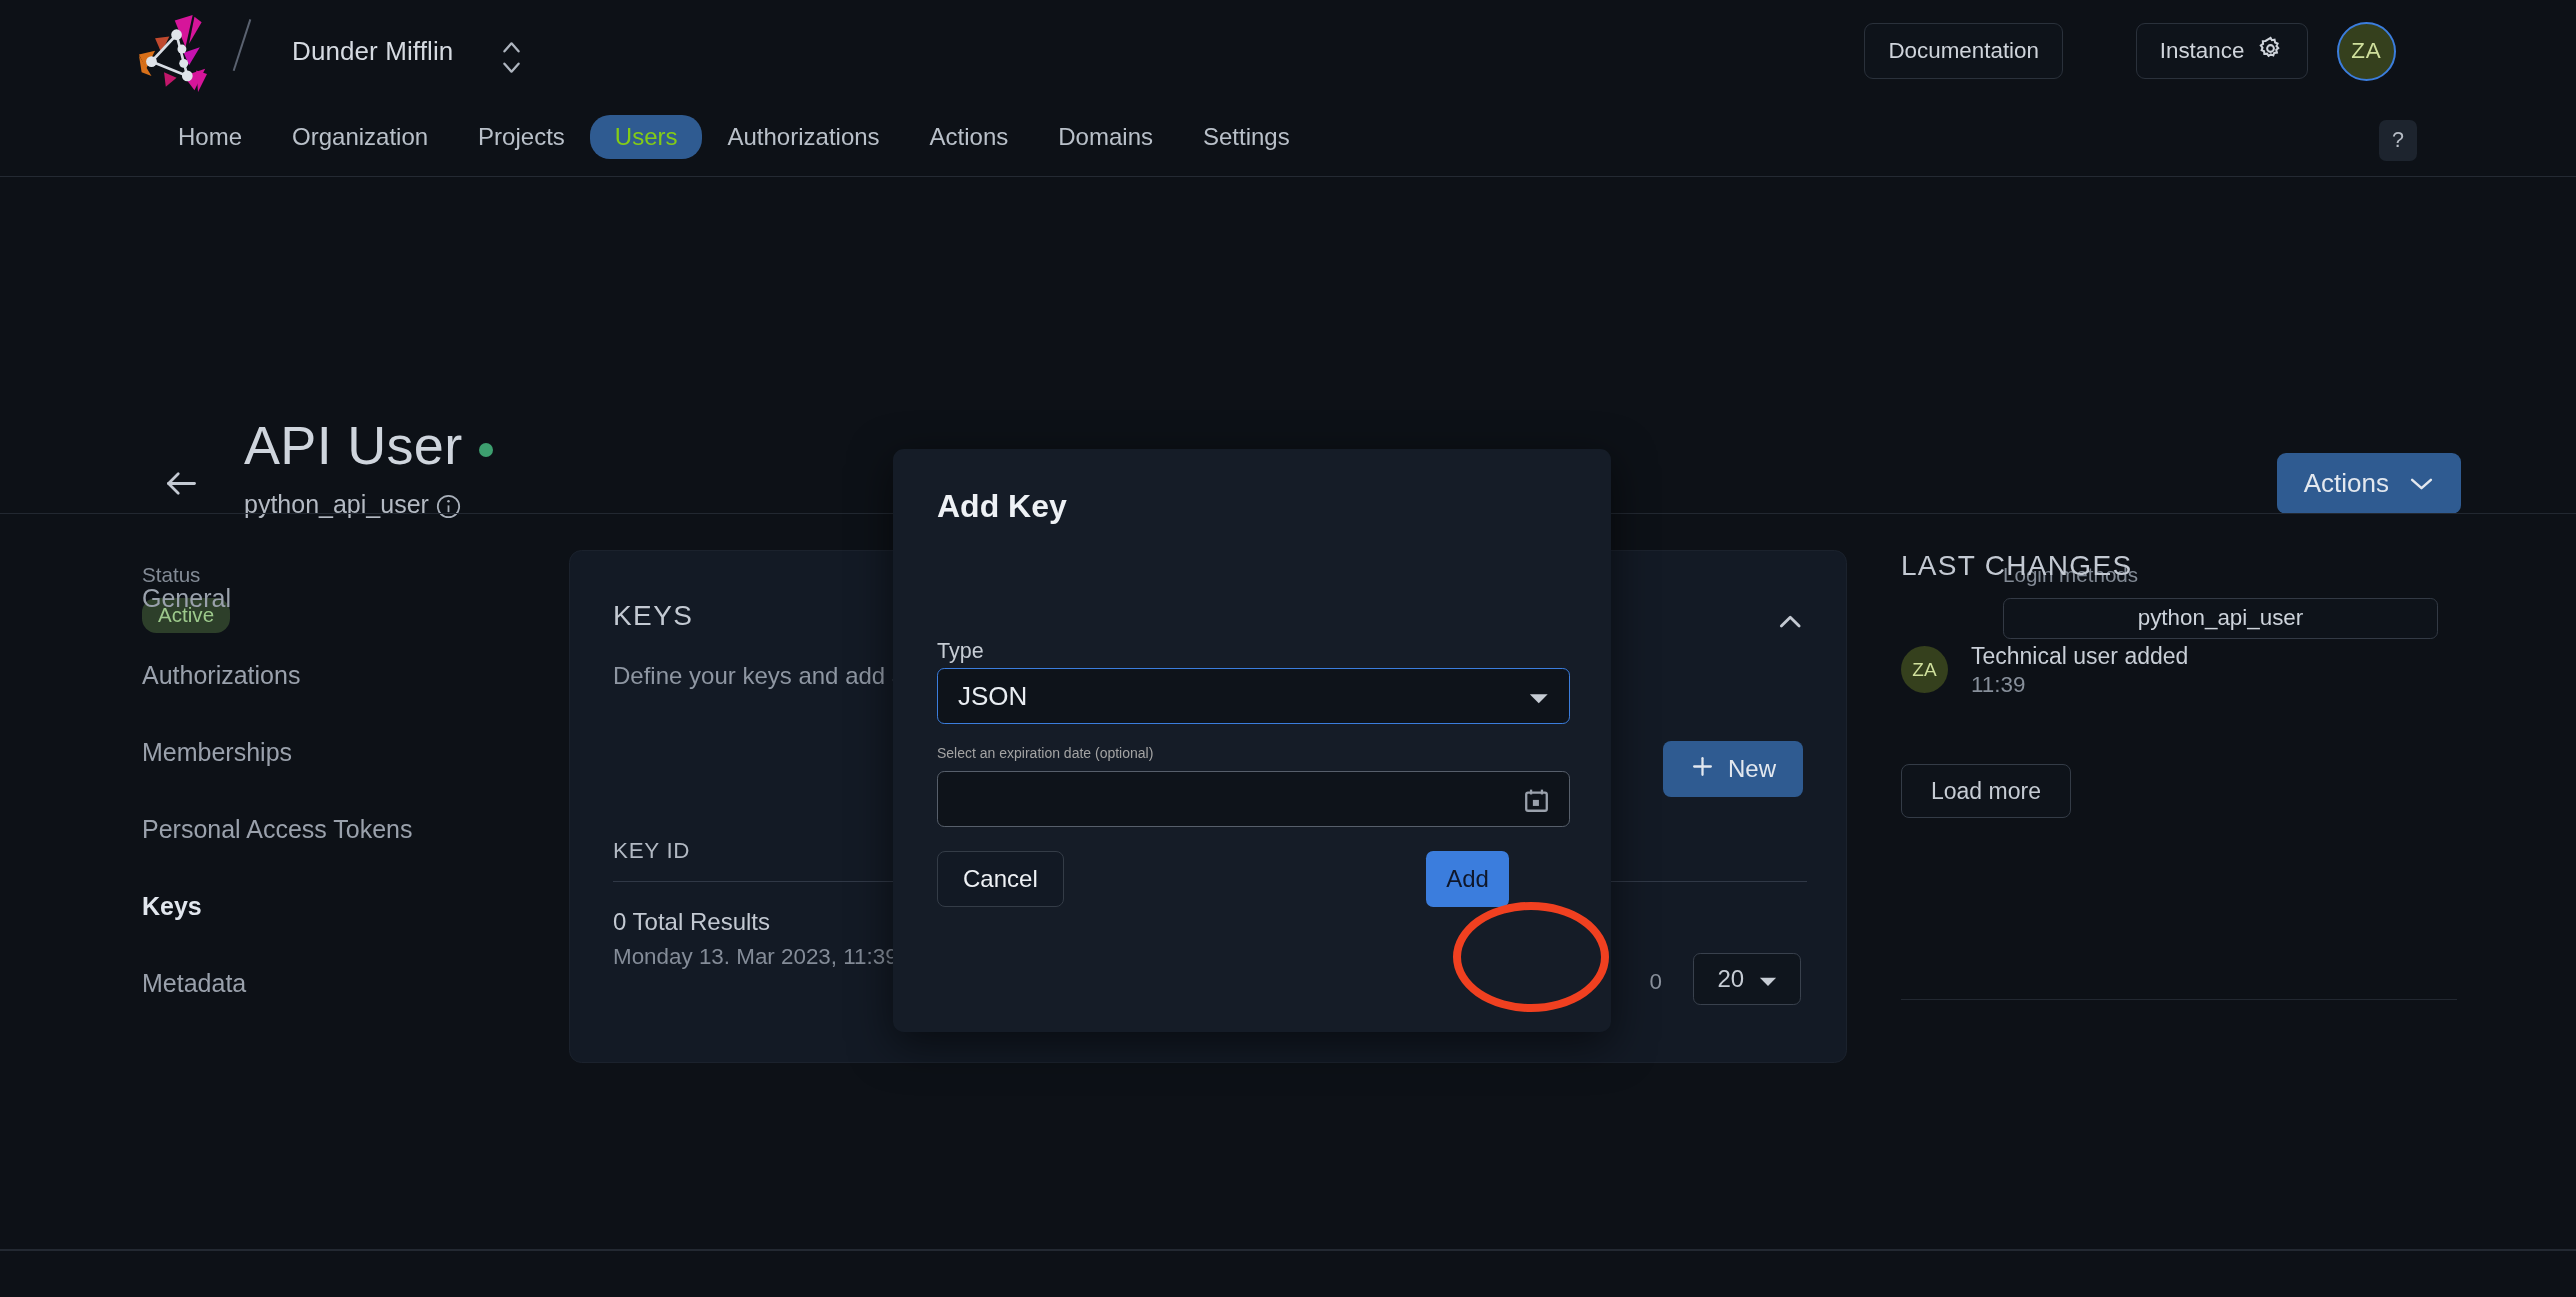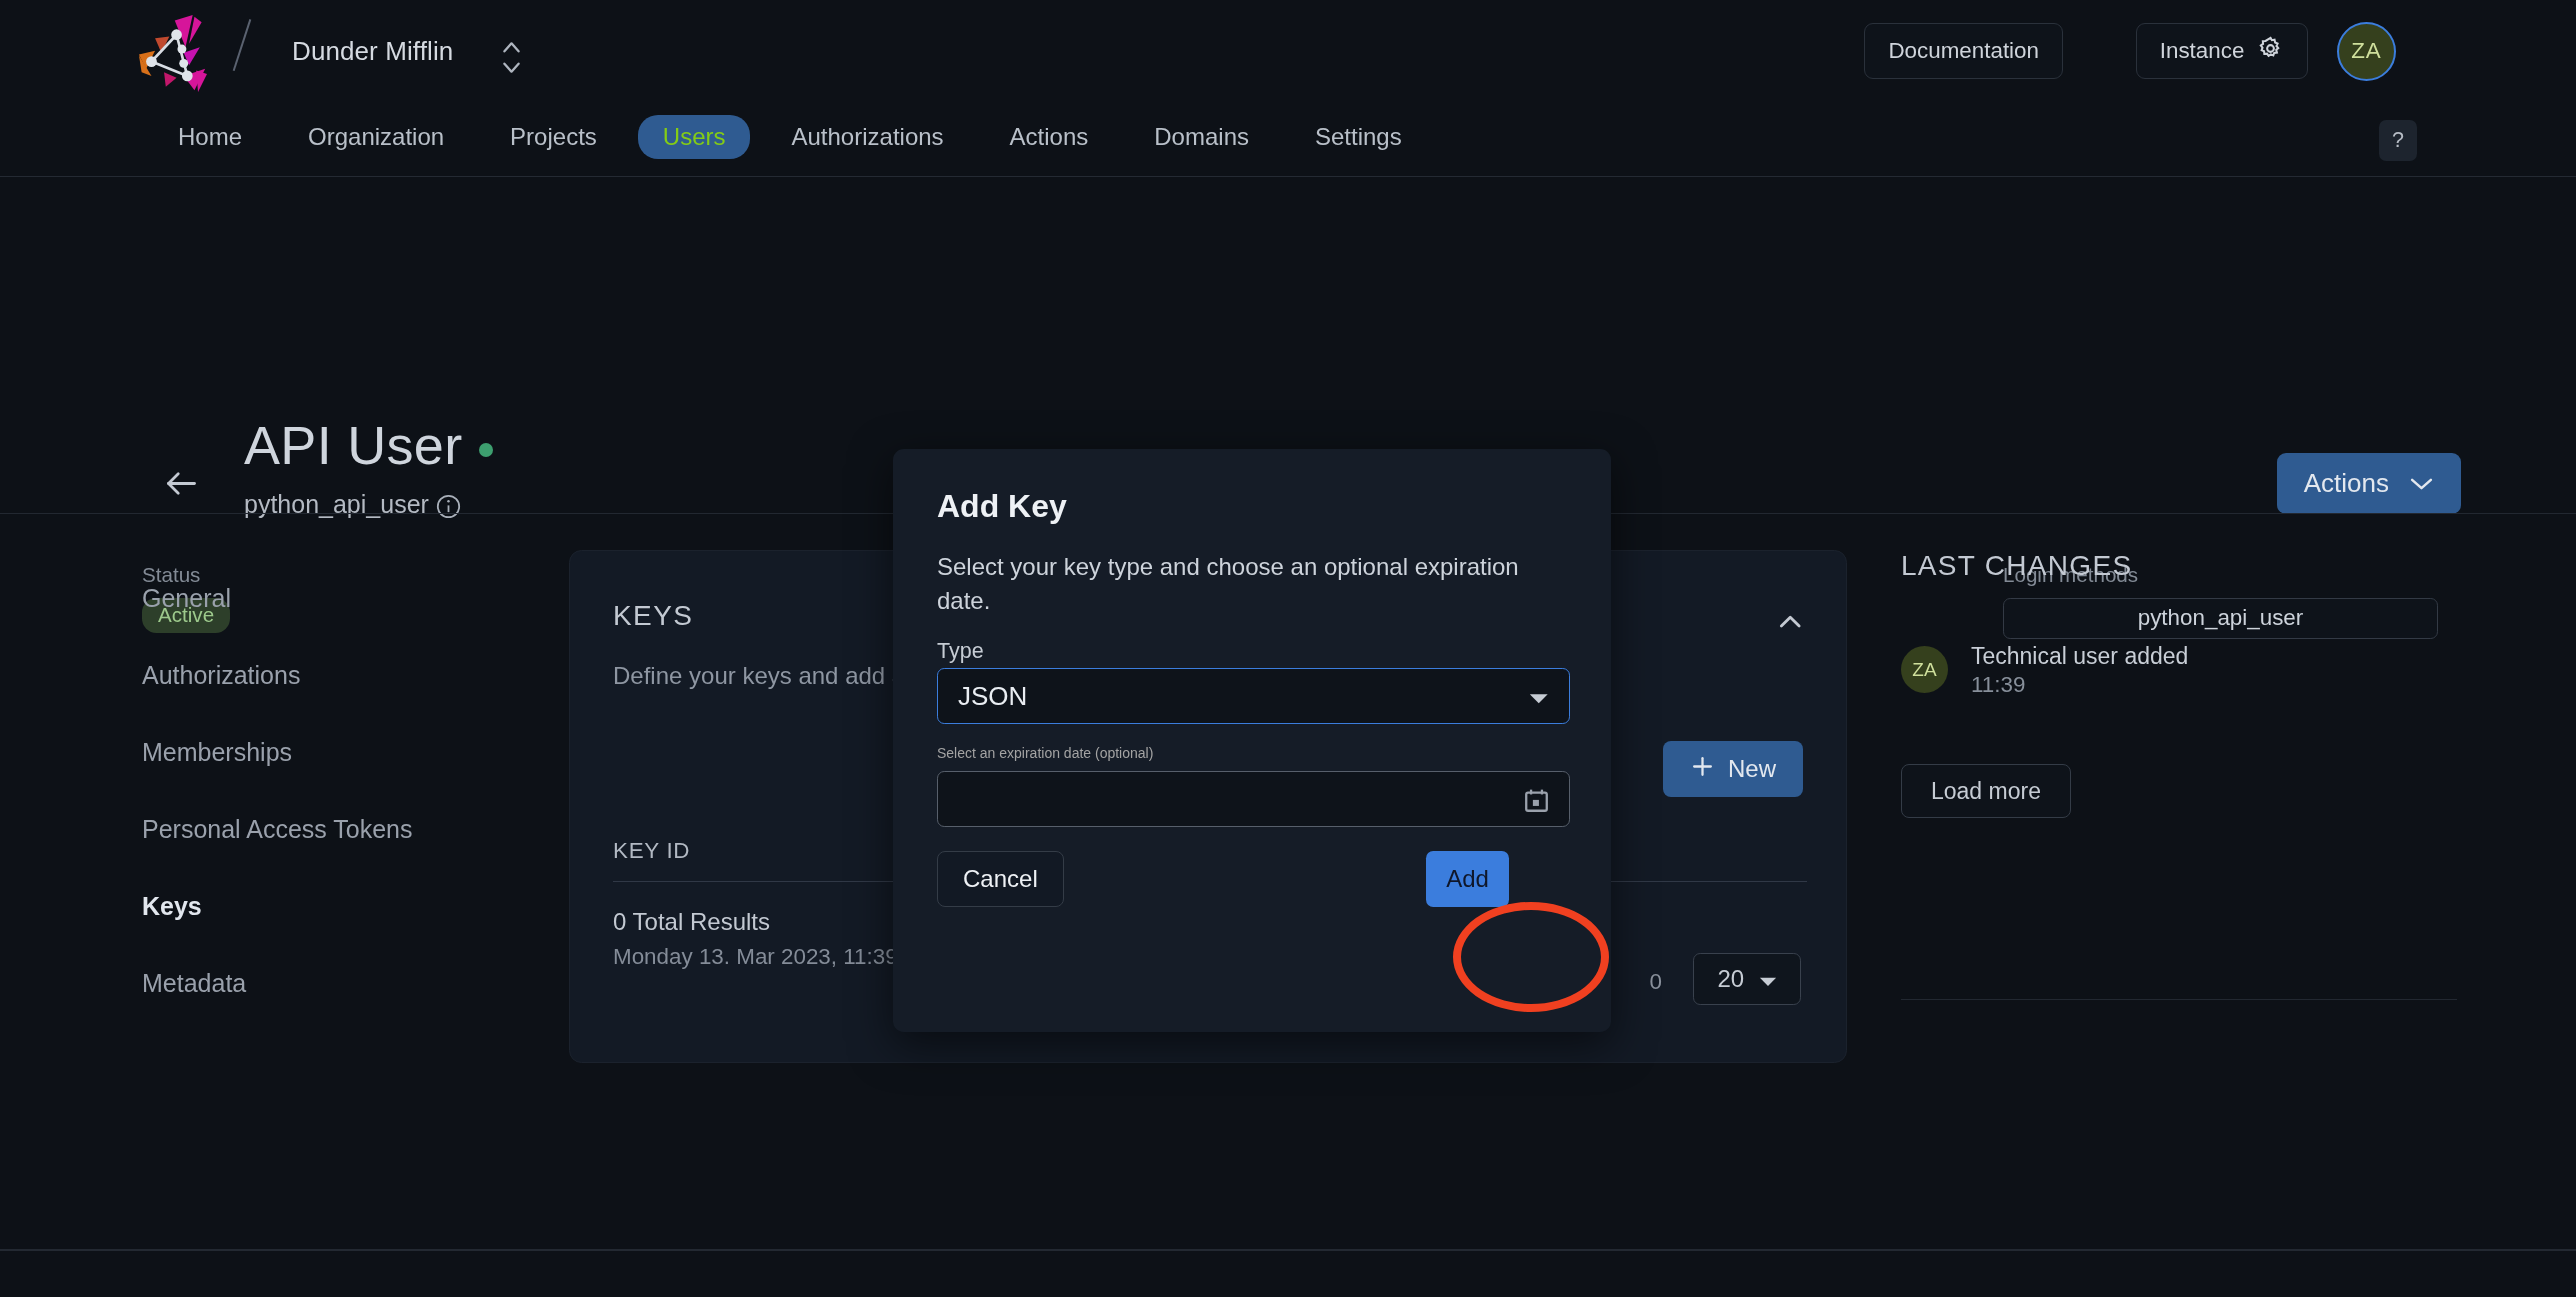--- a/index.html
+++ b/index.html
@@ -46,21 +46,21 @@
     display: flex; align-items: center; justify-content: center;
     font-size: 22.4px; letter-spacing: 0.9px;
     border: 2.7px solid #3b7ddd;
   }
 
   
   .navbar {
     position: absolute; left: 0; top: 115px; width: 2576px; height: 61px;
   }
   .tabs {
-    position: absolute; left: 153px; top: 0; display: flex; align-items: flex-start; gap: 16px;
+    position: absolute; left: 153px; top: 0; display: flex; align-items: flex-start; gap: 0px;
   }
   .tab {
     font-size: 24px; color: #b9c0c9; padding: 8px 25px; border-radius: 20px;
     white-space: nowrap;
   }
   .tab.active { background: #2f5b91; color: #84cc16; }
   .help-btn {
     position: absolute; right: 159px; top: 5.4px;
     width: 38px; height: 41px; border-radius: 7.2px;
     background: #1d242e; color: #b6bcc5;
@@ -382,21 +382,20 @@
       </div>
       <div class="lc-loadmore">Load more</div>
       <div class="lc-sep"></div>
     </div>
   </div>
 
   <div class="bottom-sep"></div>
 
   <div class="modal">
     <div class="modal-title">Add Key</div>
-    <div class="modal-desc">Select your key type and choose an optional expiration date.</div>
 
     <div class="field-label">Type</div>
     <div class="select-box">
       <span>JSON</span>
       <span class="select-caret">
         <svg width="21.5" height="12.6" viewBox="0 0 24 14">
             <polygon points="2,3 22,3 12,13" fill="#c6ccd4"></polygon>
           </svg>
       </span>
     </div>

